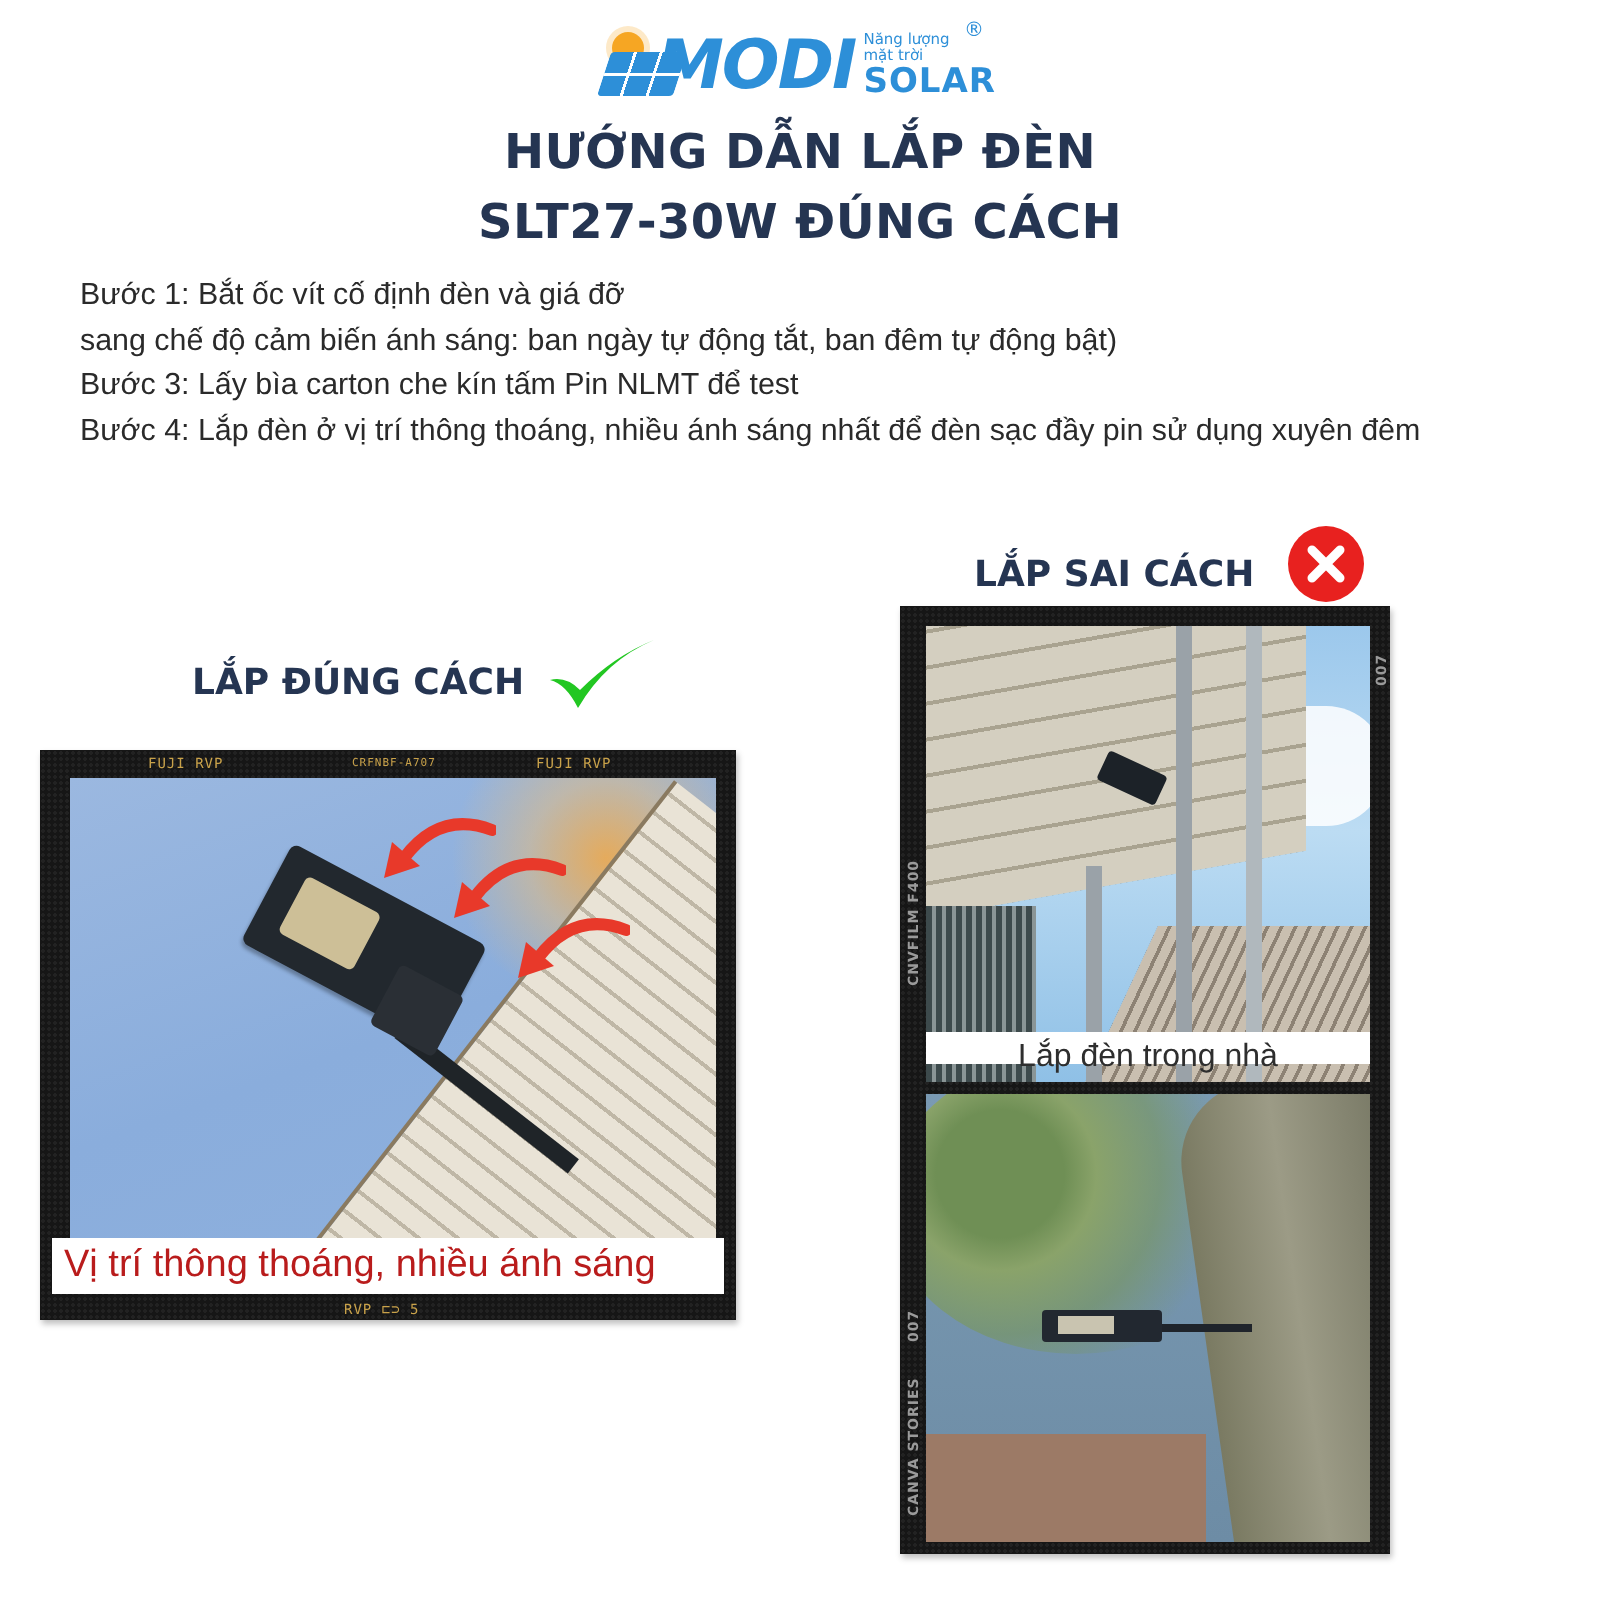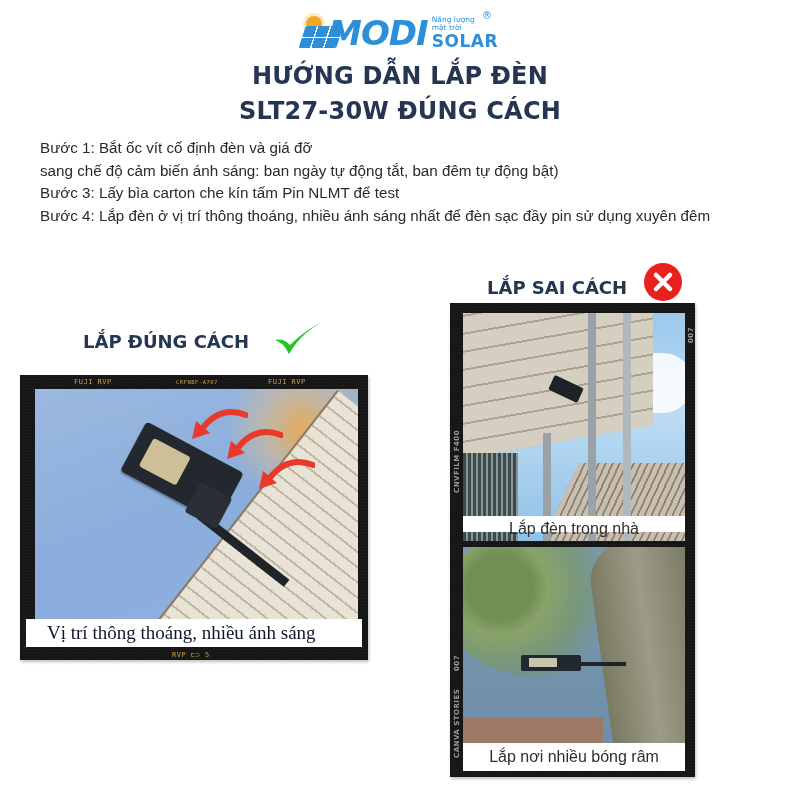--- a/index.html
+++ b/index.html
@@ -23,21 +23,21 @@
   .title { position: absolute; left: 0; width: 800px; text-align: center; font-family: "DejaVu Sans", sans-serif; font-weight: bold; color: #253552; font-size: 24px; letter-spacing: 0.2px; }
   .title.l1 { top: 62px; }
   .title.l2 { top: 97px; }
 
   
   .steps { position: absolute; left: 40px; top: 137px; width: 740px; font-family: "Liberation Sans", sans-serif; font-size: 15.2px; line-height: 22.6px; color: #2a2a2a; }
   .steps div { white-space: nowrap; }
 
   
   .heading { position: absolute; font-family: "DejaVu Sans", sans-serif; font-weight: bold; color: #253552; font-size: 18px; }
-  .heading.good { left: 83px; top: 331px; }
+  .heading.good { left: 96px; top: 331px; }
   .heading.bad { left: 487px; top: 277px; }
 
   .check-icon { position: absolute; left: 273px; top: 318px; width: 56px; height: 40px; }
   .x-icon { position: absolute; left: 644px; top: 263px; width: 38px; height: 38px; border-radius: 50%; background: #e8211f; display: flex; align-items: center; justify-content: center; }
 
   
   .film { position: absolute; background: #161616;
           background-image: radial-gradient(rgba(255,255,255,0.05) 1px, transparent 1px);
           background-size: 3px 3px; box-shadow: 1px 2px 3px rgba(0,0,0,0.25); }
   .film-left { left: 20px; top: 375px; width: 348px; height: 285px; }
@@ -52,21 +52,21 @@
   .photo-good .glow { position: absolute; right: -30px; top: -30px; width: 170px; height: 140px; border-radius: 50%;
      background: radial-gradient(circle, rgba(244,170,70,0.85) 0%, rgba(244,190,110,0.45) 35%, rgba(160,185,220,0) 70%); }
   .photo-good .roof { position: absolute; left: 175px; top: 40px; width: 240px; height: 330px; transform: rotate(38deg);
      background: repeating-linear-gradient(0deg, #e9e3d6 0 10px, #bfb7a6 10px 12px); border-left: 2px solid #8a7a60; }
   .photo-good .roof-under { position: absolute; left: 280px; top: 120px; width: 120px; height: 260px; transform: rotate(38deg); background: #5b6467; }
   .photo-good .arm { position: absolute; left: 165px; top: 122px; width: 110px; height: 9px; background: #1f2428; transform: rotate(38deg); transform-origin: left center; }
   .photo-good .lamp { position: absolute; left: 92px; top: 55px; width: 110px; height: 56px; background: #22282e; border-radius: 4px; transform: rotate(28deg); box-shadow: 0 2px 2px rgba(0,0,0,0.3); }
   .photo-good .lamp .led { position: absolute; left: 14px; top: 11px; width: 42px; height: 32px; background: #cdbf97; border-radius: 3px; }
   .photo-good .lamp .box { position: absolute; left: 76px; top: 28px; width: 36px; height: 34px; background: #2a2f35; border-radius: 3px; }
   .photo-good .arrow { position: absolute; width: 58px; height: 34px; }
-  .caption-good { position: absolute; left: 6px; top: 244px; width: 336px; height: 28px; background: #ffffff; font-family: Liberation Serif, serif; font-size: 19px; color: #0f172a; padding-left: 21px; line-height: 28px; white-space: nowrap; }
+  .caption-good { position: absolute; left: 6px; top: 244px; width: 336px; height: 28px; background: #ffffff; font-family: Liberation Sans, sans-serif; font-size: 19px; color: #b91c1c; padding-left: 6px; line-height: 28px; white-space: nowrap; }
 
   
   .photo-indoor { position: absolute; left: 13px; top: 10px; width: 222px; height: 228px; overflow: hidden; background: #a8cfee; }
   .photo-indoor .sky { position: absolute; inset: 0; background: linear-gradient(180deg, #9cc8ec 0%, #bcdcf3 45%, #8fc0e6 100%); }
   .photo-indoor .cloud { position: absolute; left: 150px; top: 40px; width: 80px; height: 60px; border-radius: 40px; background: rgba(255,255,255,0.85); }
   .photo-indoor .ceiling { position: absolute; left: -10px; top: -20px; width: 200px; height: 150px; background: repeating-linear-gradient(0deg, #d4cfc0 0 16px, #a9a390 16px 18px); transform: skewY(-10deg); }
   .photo-indoor .pole { position: absolute; top: 0; width: 8px; height: 228px; background: #9aa2a8; }
   .photo-indoor .awning { position: absolute; left: 95px; top: 150px; width: 160px; height: 90px; background: repeating-linear-gradient(90deg, #c9bfb0 0 5px, #8d8274 5px 7px); transform: skewX(-25deg); }
   .photo-indoor .shutter { position: absolute; left: 0; top: 140px; width: 55px; height: 90px; background: repeating-linear-gradient(90deg, #3d4a4c 0 3px, #8a9596 3px 5px); }
   .photo-indoor .lamp { position: absolute; left: 87px; top: 68px; width: 32px; height: 16px; background: #1c2228; transform: rotate(25deg); border-radius: 2px; }
@@ -171,19 +171,18 @@
 
   <div class="photo-shade">
     <div class="sky"></div>
     <div class="building"></div>
     <div class="leaves"></div>
     <div class="trunk"></div>
     <div class="arm"></div>
     <div class="lamp"></div>
     <div class="lamp-led"></div>
   </div>
-  <div class="caption-shade">Lắp nơi nhiều bóng râm</div>
 
   <span class="film-edge-vert" style="left:3px; top:190px;">CNVFILM F400</span>
   <span class="film-edge-vert" style="left:3px; top:455px;">CANVA STORIES</span>
   <span class="film-edge-vert" style="left:3px; top:368px;">007</span>
   <span class="film-edge-vert" style="left:237px; top:40px;">007</span>
 </div>
 
 </body></html>

